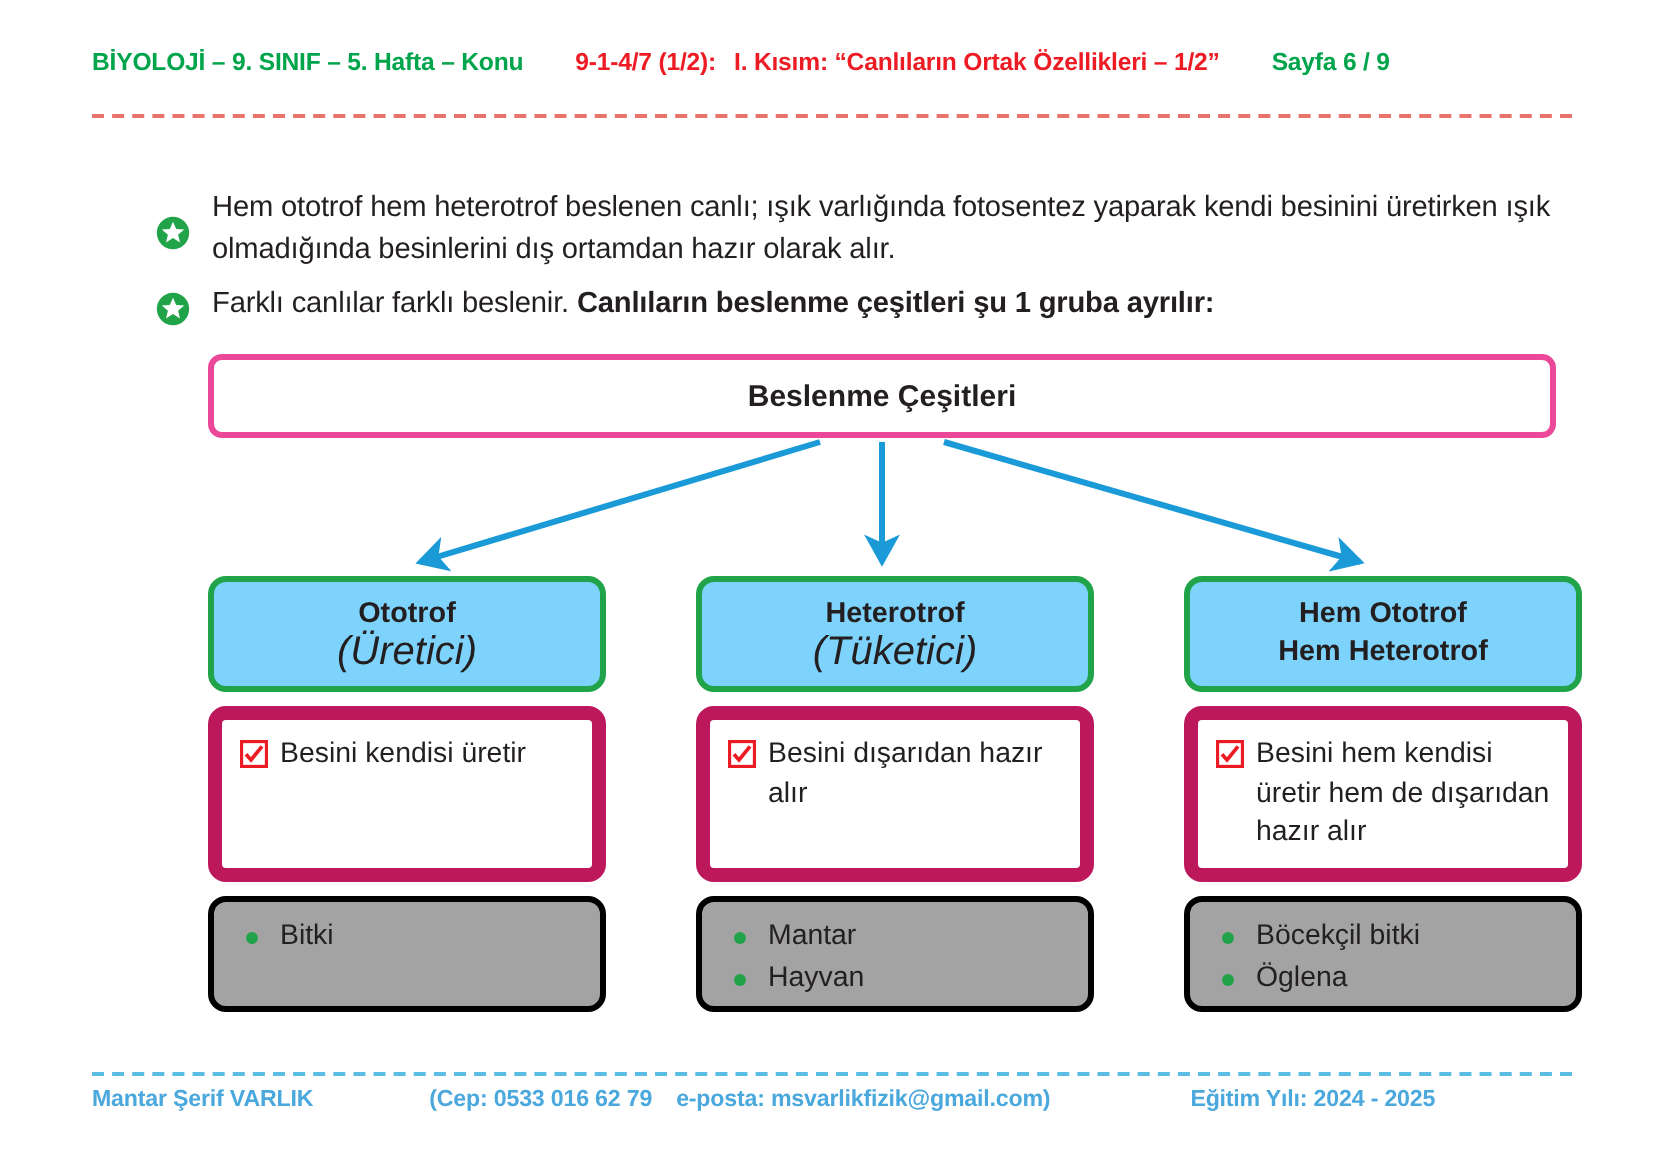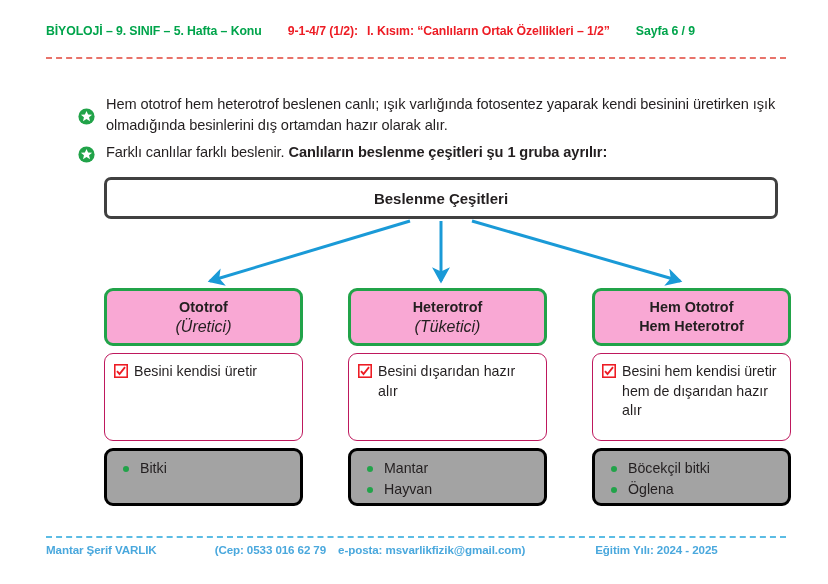--- a/index.html
+++ b/index.html
@@ -77,21 +77,21 @@
   .bullet-text b { font-weight: bold; }
 
   
   .main-box {
     position: absolute;
     left: 104px;
     top: 177px;
     width: 674px;
     height: 42px;
     box-sizing: border-box;
-    border: 3px solid #404040;
+    border: 3px solid #ec4899;
     border-radius: 7px;
     background: #ffffff;
     display: flex;
     align-items: center;
     justify-content: center;
     font-size: 15px;
     font-weight: bold;
     color: #231f20;
   }
 
@@ -117,49 +117,49 @@
   }
   .col-1 { left: 104px; }
   .col-2 { left: 348px; }
   .col-3 { left: 592px; }
 
   .cat-box {
     box-sizing: border-box;
     height: 58px;
     border: 3px solid #21a349;
     border-radius: 9px;
-    background: #f9a8d4;
+    background: #7dd3fc;
     display: flex;
     flex-direction: column;
     align-items: center;
     justify-content: center;
     line-height: 19px;
   }
   .cat-title {
     font-size: 14.4px;
     font-weight: bold;
     color: #231f20;
   }
   .cat-sub {
-    font-size: 16px;
+    font-size: 20px;
     font-style: italic;
     color: #231f20;
   }
   .cat-title2 {
     font-size: 14.4px;
     font-weight: bold;
     color: #231f20;
     text-align: right;
   }
 
   .desc-box {
     box-sizing: border-box;
     margin-top: 7px;
     height: 88px;
-    border: 1px solid #be185d;
+    border: 7px solid #be185d;
     border-radius: 9px;
     background: #ffffff;
     padding: 8px 9px 0 9px;
     display: flex;
     align-items: flex-start;
   }
   .chk {
     flex: 0 0 auto;
     width: 14px;
     height: 14px;

